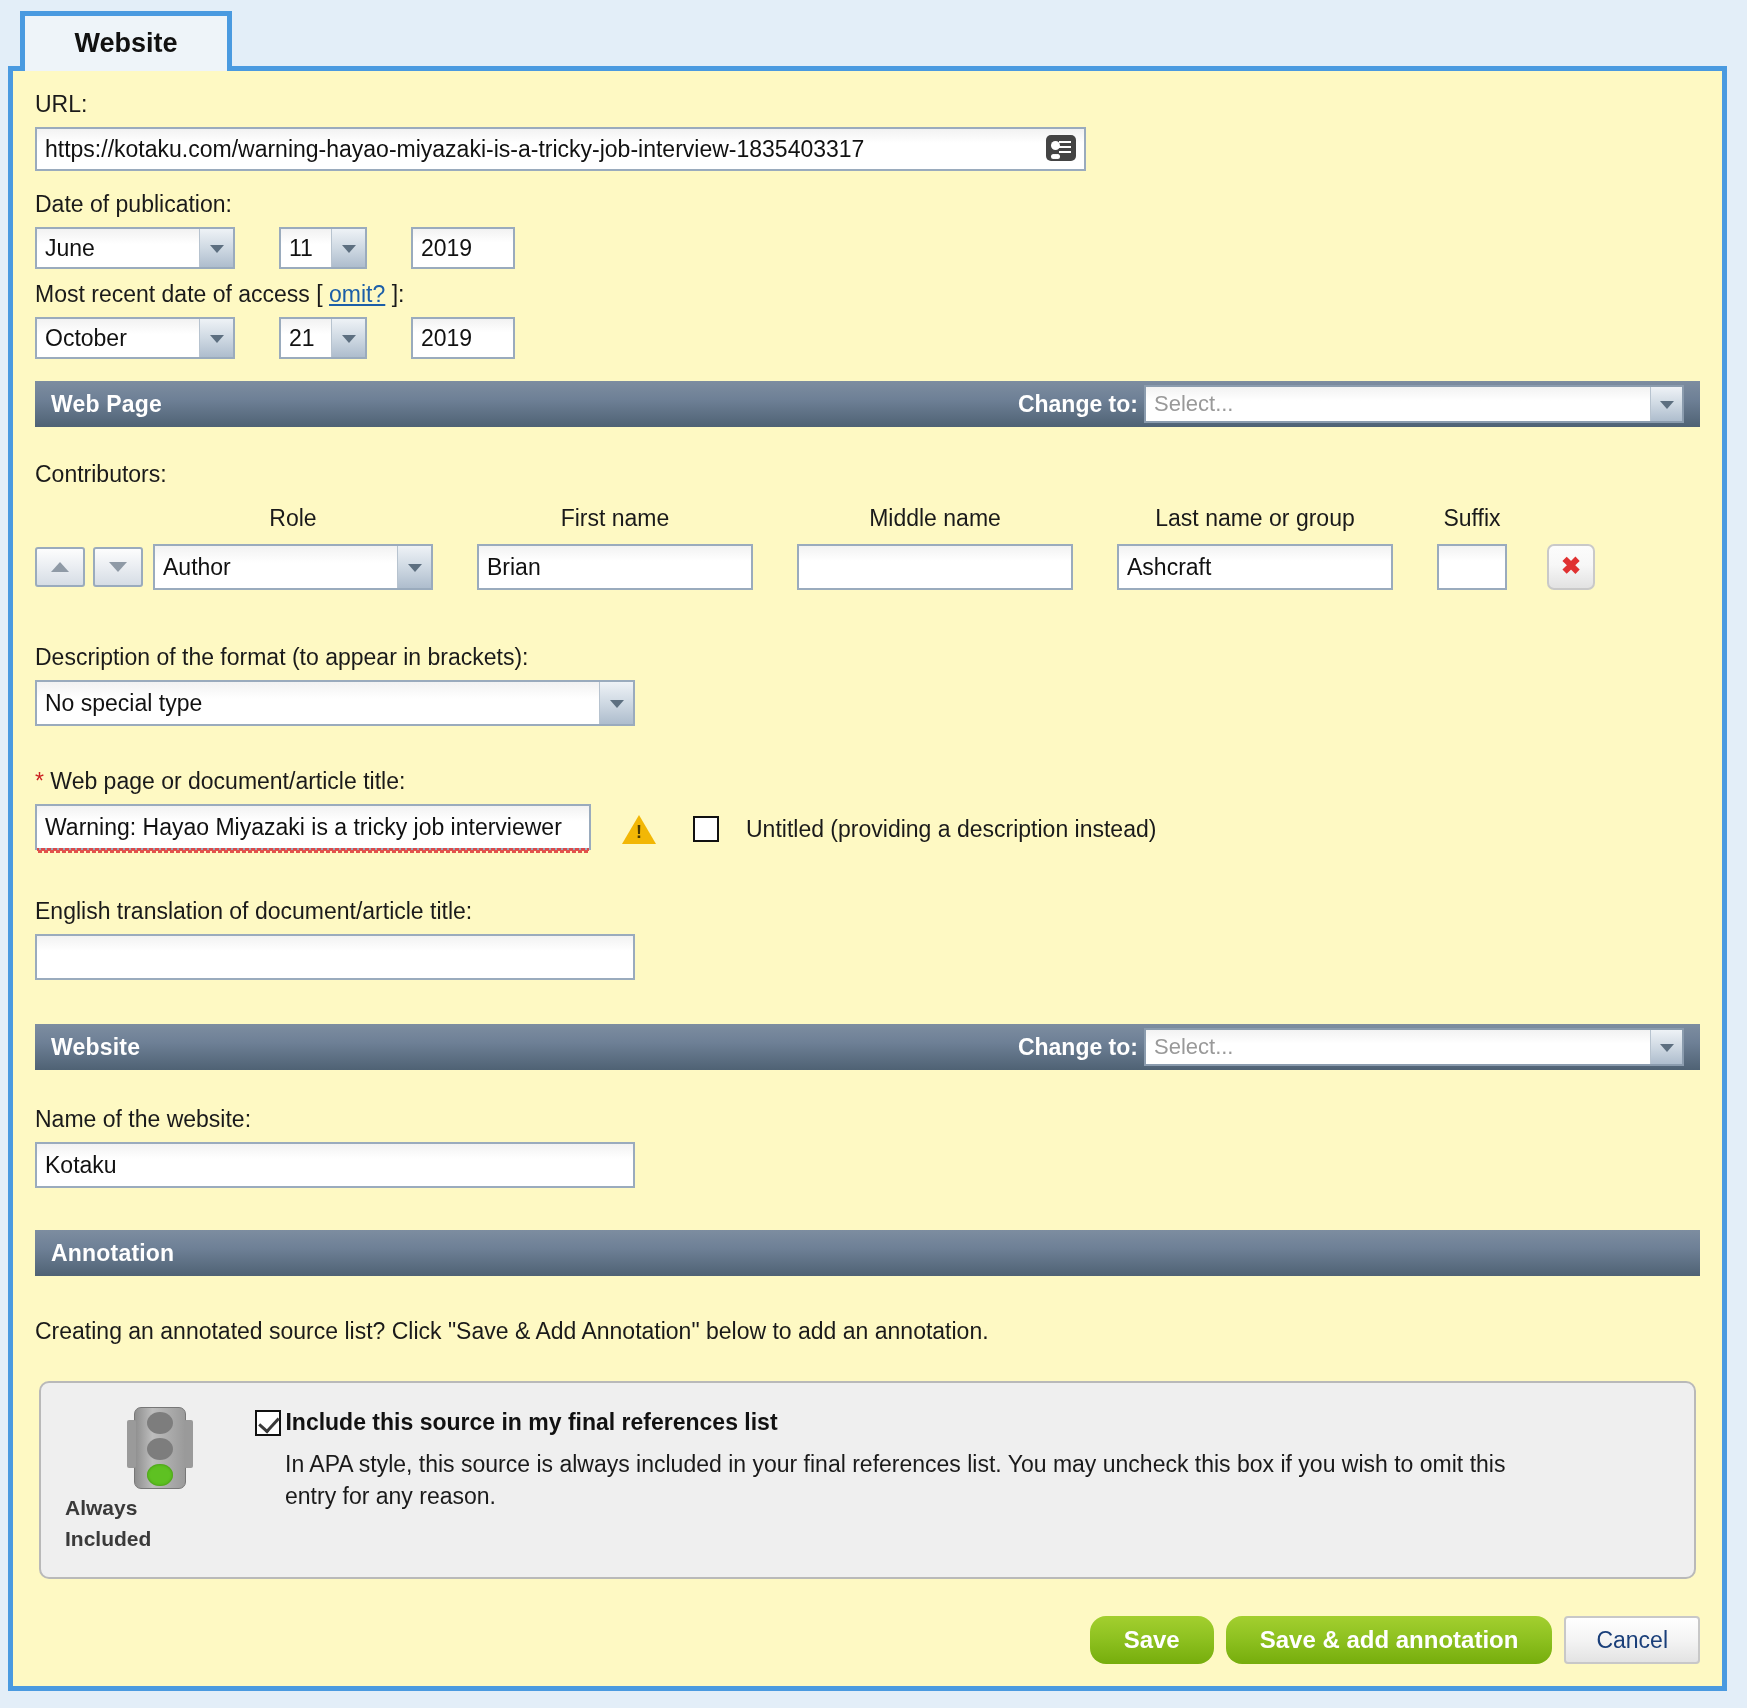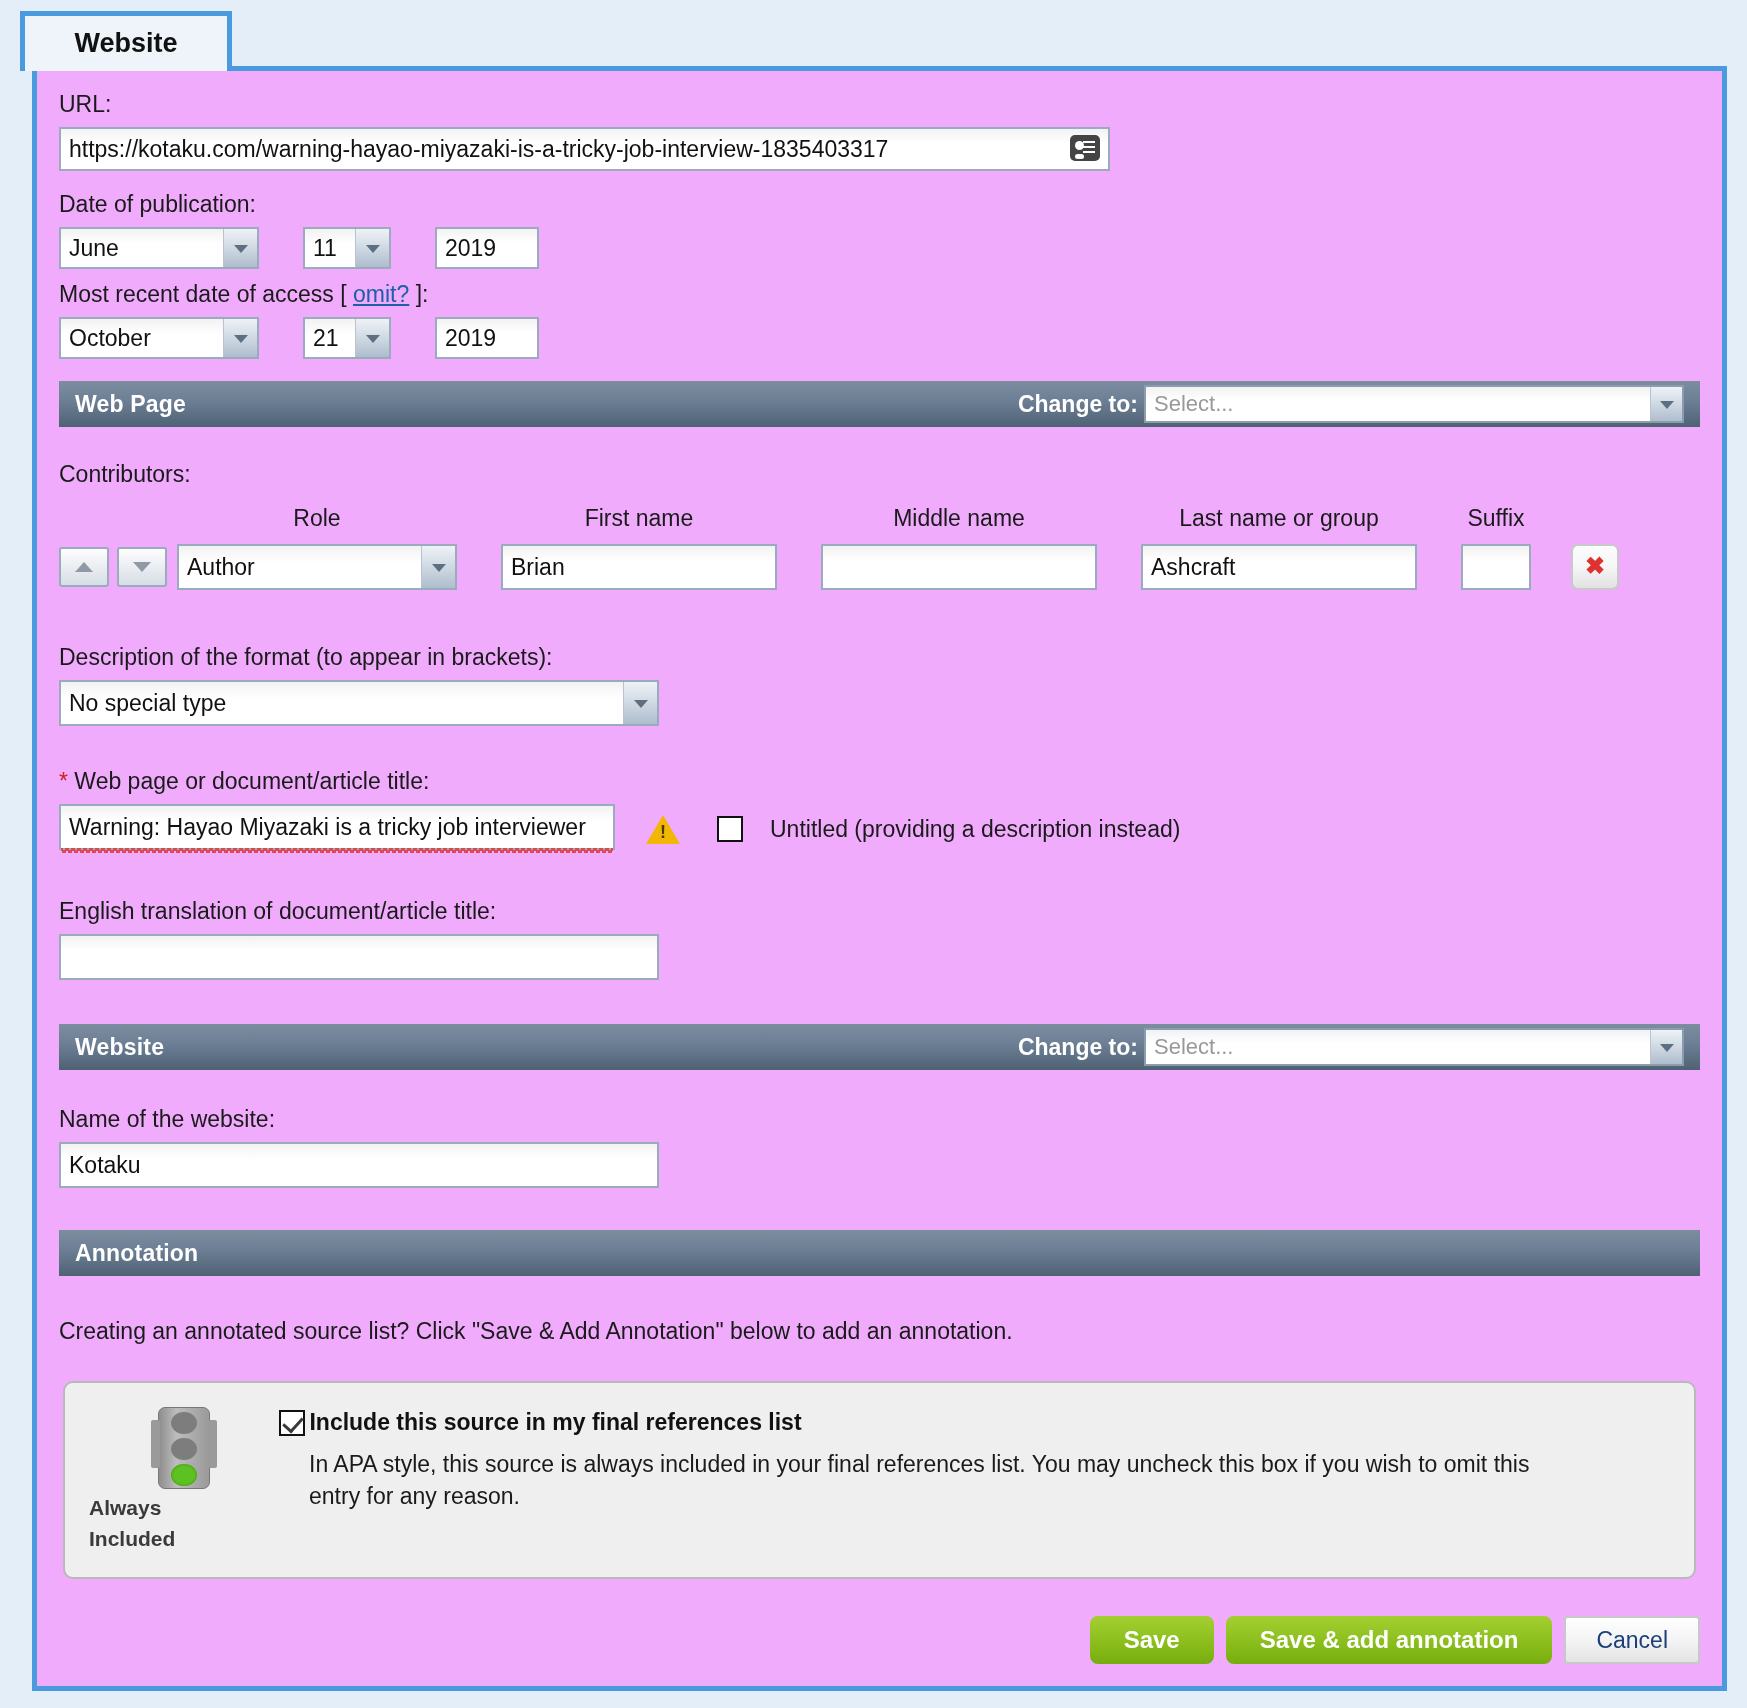--- a/index.html
+++ b/index.html
@@ -32,23 +32,23 @@
     font-weight: bold;
     color: #111;
     position: relative;
     z-index: 3;
     margin-bottom: -5px;
     padding: 0 26px;
   }
 
   
   .panel {
-    margin: 0 20px 0 32px;
+    margin: 0 20px 0 8px;
     border: 5px solid #4a9ae0;
-    background: #f0abfc;
+    background: #fef9c3;
     height: 1625px;
     position: relative;
     padding: 0;
   }
   .panel-inner { padding: 18px 22px 0 22px; }
 
   
   .lbl {
     font-size: 23px;
     color: #1a1a1a;
@@ -392,21 +392,21 @@
     position: absolute;
     right: 22px;
     bottom: 22px;
     display: flex;
     align-items: center;
     gap: 12px;
   }
   .btn-green {
     background: linear-gradient(to bottom, #a3cf2f 0%, #8fc221 45%, #76ad0c 100%);
     border: none;
-    border-radius: 8px;
+    border-radius: 16px;
     color: #fff;
     font-size: 24px;
     font-weight: bold;
     height: 48px;
     padding: 8px 34px;
     cursor: pointer;
     font-family: "Liberation Sans", sans-serif;
   }
   .btn-cancel {
     background: linear-gradient(to bottom, #ffffff 0%, #f4f4f4 50%, #e3e3e3 100%);

